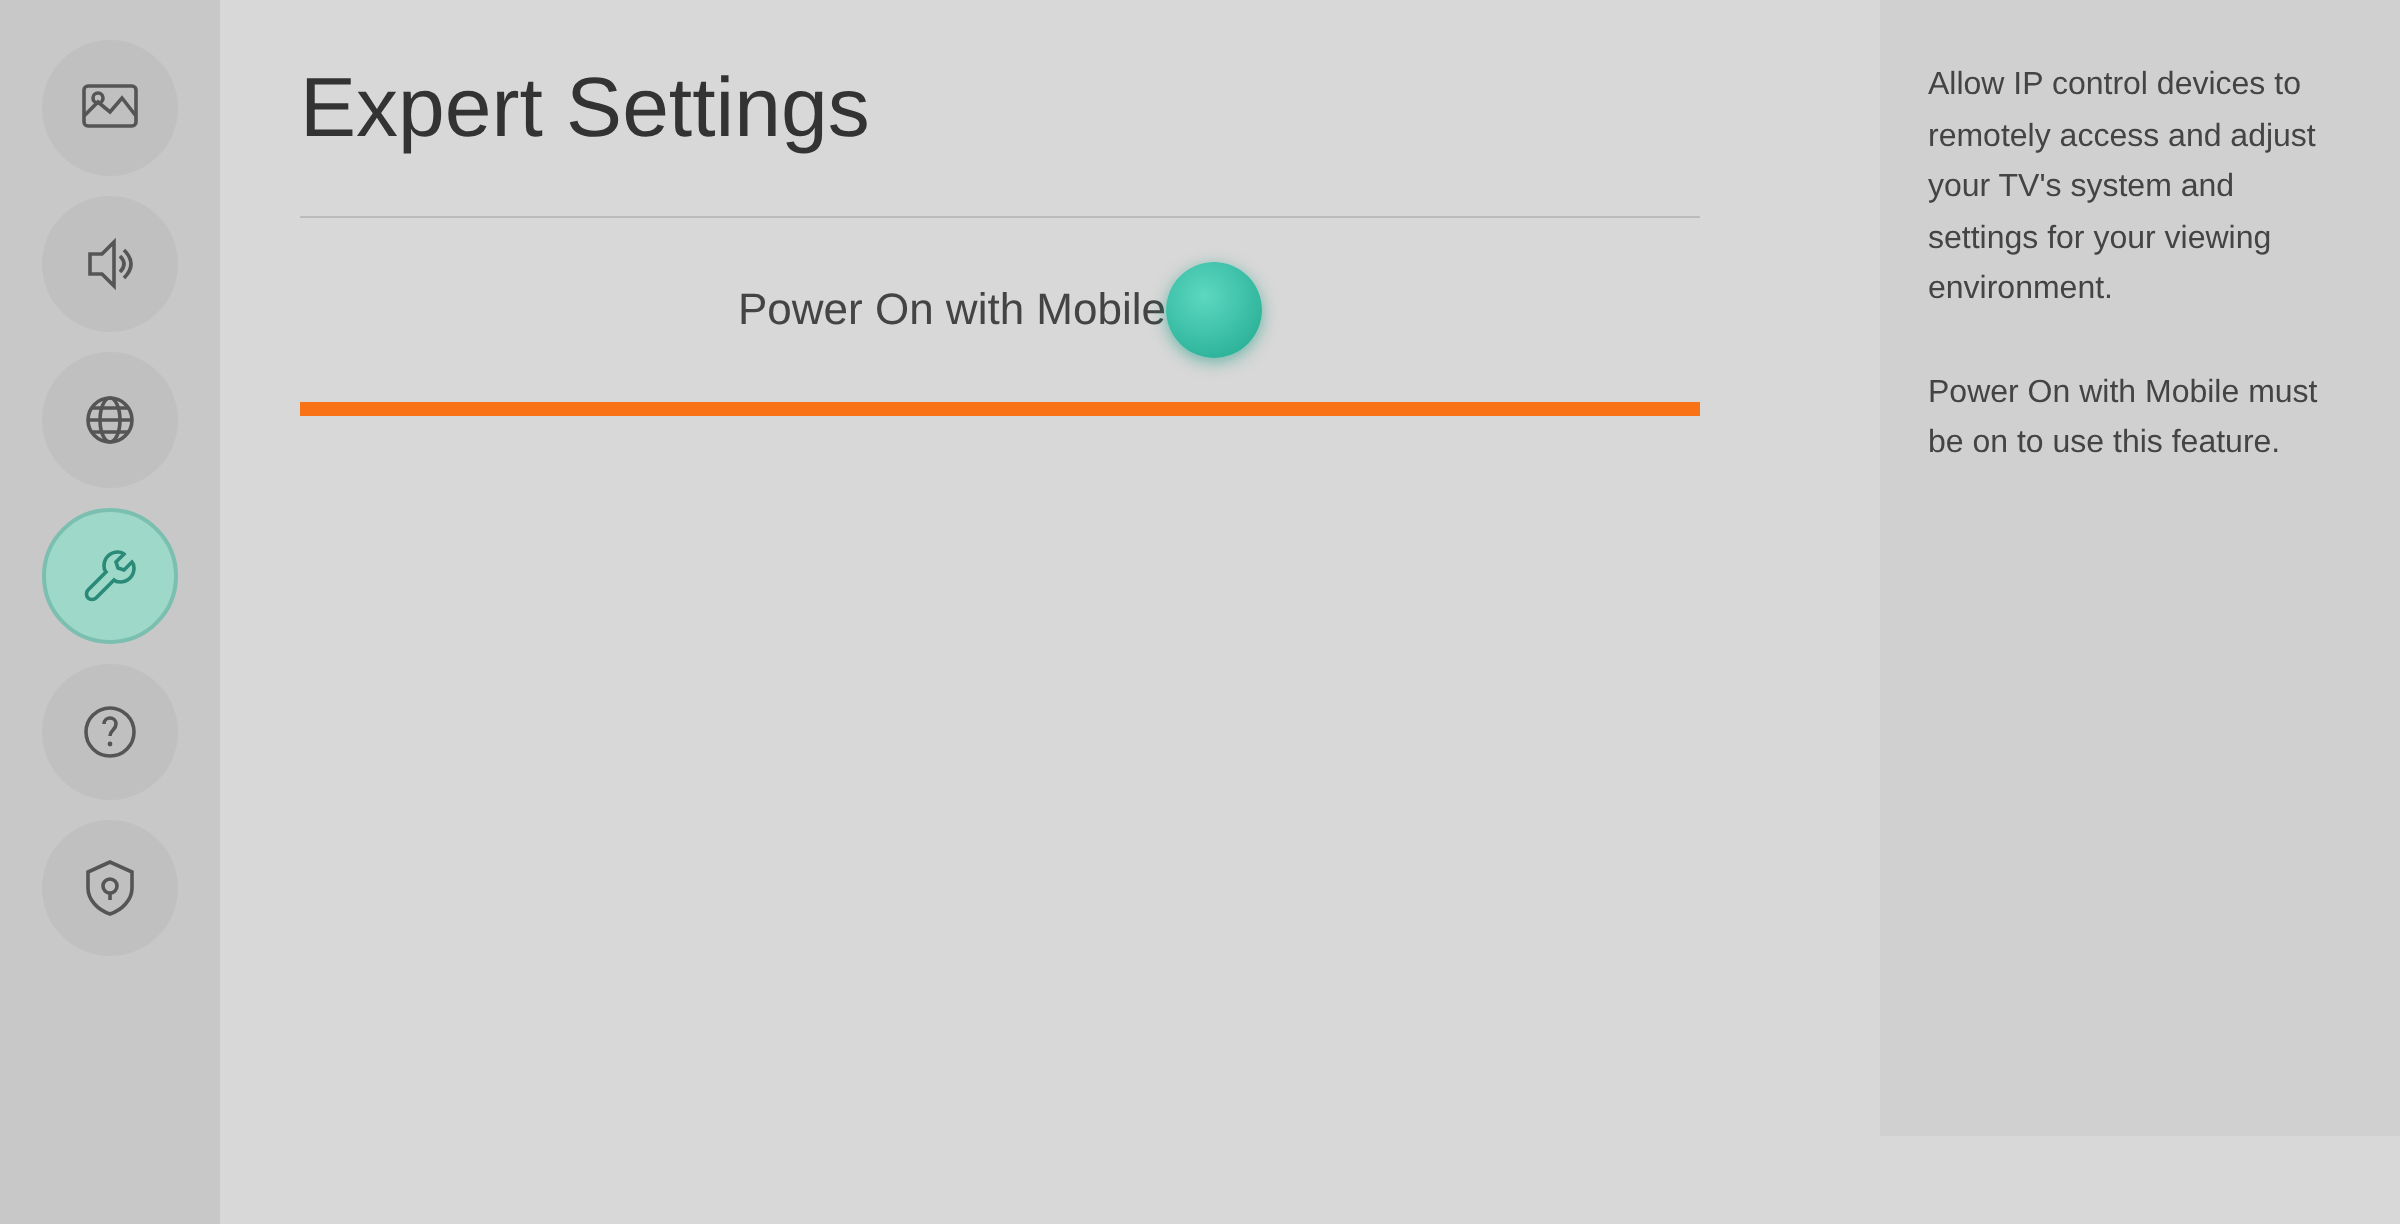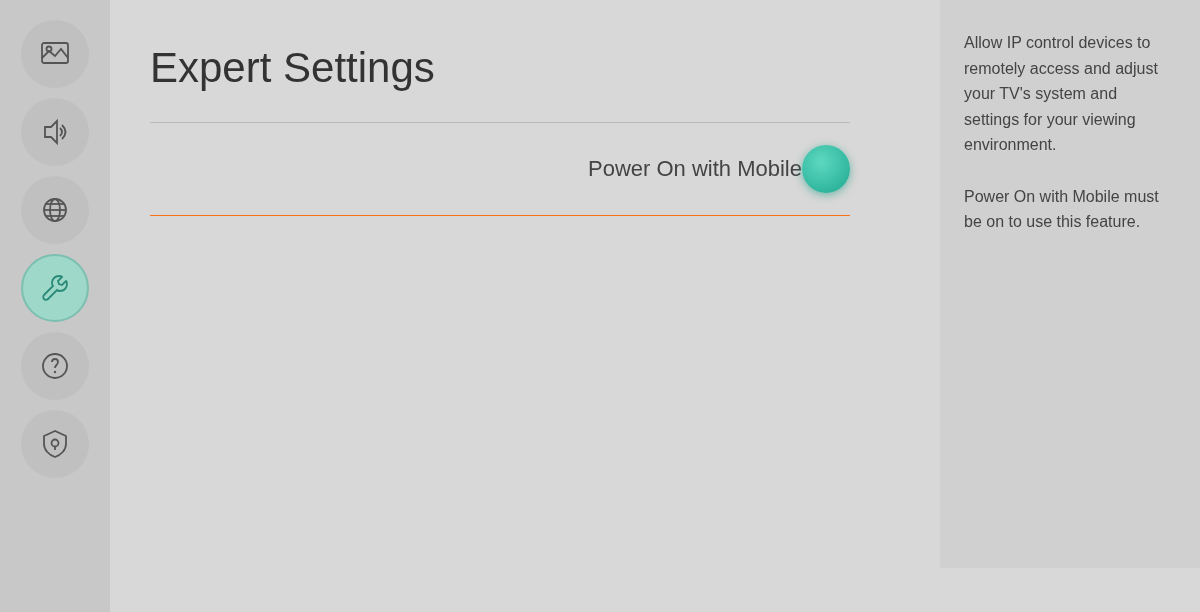--- a/index.html
+++ b/index.html
@@ -49,41 +49,41 @@
       stroke-width: 1.8;
     }
 
     .sidebar-item.active svg {
       stroke: #2a8a78;
     }
 
     
     .main {
       flex: 1;
-      padding: 44px 40px;
+      padding: 30px 40px;
       position: relative;
     }
 
     .page-title {
       font-size: 42px;
       font-weight: 300;
       color: #333;
       margin-bottom: 30px;
     }
 
     .settings-list {
       width: 700px;
     }
 
     .setting-row {
       display: flex;
       align-items: center;
-      justify-content: flex-end;
+      justify-content: center;
       padding: 22px 0;
-      border-bottom: 1px solid #f97316;
+      border-bottom: 7px solid #f97316;
     }
 
     .setting-row:first-child {
       border-top: 1px solid #bbb;
     }
 
     .setting-label {
       font-size: 22px;
       color: #444;
       font-weight: 400;

